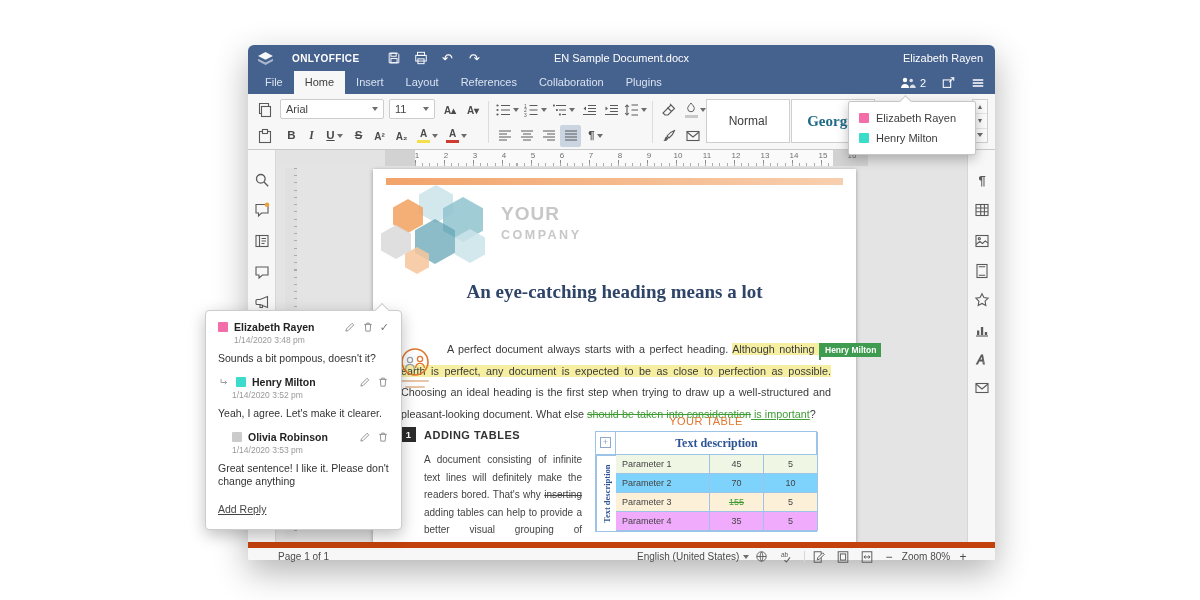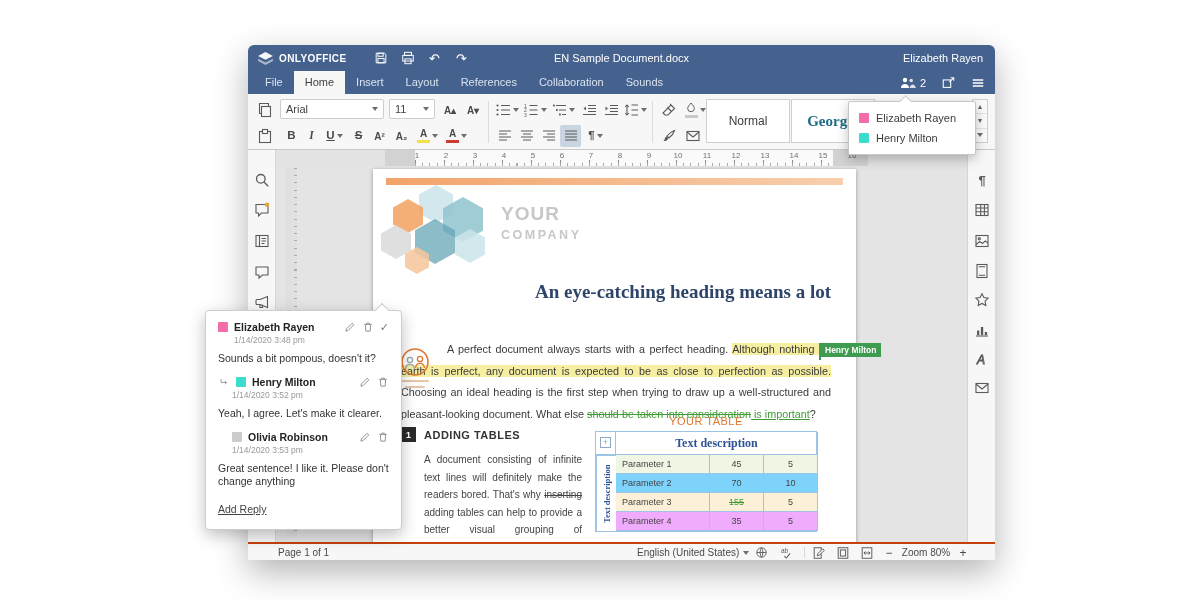--- a/index.html
+++ b/index.html
@@ -3,21 +3,21 @@
 <meta charset="utf-8">
 <style>
 *{margin:0;padding:0;box-sizing:border-box}
 html,body{width:1200px;height:600px;overflow:hidden}
 body{font-family:"Liberation Sans",sans-serif;background:#fff;position:relative}
 svg{display:block}
 .window{position:absolute;left:248px;top:45px;width:747px;height:515px;background:#F7F7F7;border-radius:6px 6px 2px 2px;box-shadow:0 12px 34px rgba(0,0,0,.3)}
 
 .titlebar{position:absolute;left:0;top:0;right:0;height:26px;background:#45618E;border-radius:6px 6px 0 0;color:#fff}
 .tb-left{position:absolute;left:10px;top:0;height:26px;display:flex;align-items:center;gap:9px}
-.logo{display:flex;align-items:center;gap:6px;font-size:10px;font-weight:bold;letter-spacing:.4px;margin-right:16px}
+.logo{display:flex;align-items:center;gap:19px;font-size:10px;font-weight:bold;letter-spacing:.4px;margin-right:16px}
 .tbtn{display:flex;align-items:center;justify-content:center;width:18px;height:20px;font-size:13px;color:#fff;cursor:pointer}
 .tb-title{position:absolute;left:50%;top:0;transform:translateX(-50%);line-height:26px;font-size:11px;white-space:nowrap}
 .tb-user{position:absolute;right:12px;top:0;line-height:26px;font-size:11px}
 
 .menubar{position:absolute;left:0;top:26px;right:0;height:23px;background:#45618E;display:flex;padding-left:6px}
 .mtab{padding:0 11px;line-height:23px;font-size:11px;color:#D9E3F0;cursor:pointer}
 .mtab.active{background:#F7F7F7;color:#3D3D3D}
 .mb-right{position:absolute;right:10px;top:0;height:23px;display:flex;align-items:center;gap:15px}
 .mb-btn{display:flex;align-items:center;gap:4px;color:#fff;font-size:11px;cursor:pointer}
 
@@ -65,21 +65,21 @@
 .hexwrap{position:absolute;left:8px;top:16px;width:128px;height:90px}
 .hex{position:absolute;display:block;clip-path:polygon(50% 0%,100% 25%,100% 75%,50% 100%,0% 75%,0% 25%);opacity:.85}
 .company{position:absolute;left:128px;top:34px;color:#C7C7C7;font-weight:bold}
 .company .l1{font-size:19px;letter-spacing:1px}
 .company .l2{font-size:12.5px;letter-spacing:2.5px;margin-top:3px}
 .ctable{position:absolute;left:233px;top:34px;width:228px;border-collapse:collapse}
 .ctable td{border:1px solid #CFE0EE;vertical-align:top;padding:2px 4px}
 .ctable .ch{font-size:6.5px;font-weight:bold;color:#8C9BA5;letter-spacing:.4px}
 .ctable .cb{font-size:7.5px;line-height:10px;height:32px}
 .corange{color:#C9845A}.cgray{color:#8A8A8A}.ulink{text-decoration:underline}
-.dheading{position:absolute;left:25px;top:112px;width:433px;text-align:right;font-family:"Liberation Serif",serif;font-weight:bold;font-size:19px;color:#2E4468}
+.dheading{position:absolute;left:25px;top:112px;width:433px;text-align:center;font-family:"Liberation Serif",serif;font-weight:bold;font-size:19px;color:#2E4468}
 .dsub{position:absolute;left:150px;top:148px;width:310px;text-align:center;font-family:"Liberation Serif",serif;font-style:italic;font-weight:bold;font-size:12px;color:#E0762F}
 .dpara{position:absolute;left:28px;top:170px;width:430px;font-size:10.8px;line-height:21.5px;color:#3A3A3A;text-align:justify;text-indent:46px}
 .hl{background:#F6EFA2}
 .del{color:#3F9C35;text-decoration:line-through}
 .ins{color:#3F9C35;text-decoration:underline}
 .cursor-flag{position:absolute;left:447px;top:174px;background:#3E9B4F;color:#fff;font-size:8.5px;font-weight:bold;padding:2px 5px;white-space:nowrap;z-index:5}
 .cursor-flag:before{content:"";position:absolute;left:-1px;top:0;width:2px;height:17px;background:#3E9B4F}
 .marg-ico{position:absolute;left:24px;top:176px}
 .secnum{position:absolute;left:28px;top:258px;width:15px;height:15px;background:#2B2B2B;color:#fff;font-size:9.5px;font-weight:bold;text-align:center;line-height:15px}
 .sectitle{position:absolute;left:51px;top:260px;font-size:11px;font-weight:bold;letter-spacing:.5px;color:#333}
@@ -101,21 +101,21 @@
 .chead{display:flex;align-items:center;gap:6px}
 .cname{font-size:10.5px;font-weight:bold;color:#222;flex:1;white-space:nowrap}
 .cact{display:flex;align-items:center;gap:6px;color:#8a8a8a}
 .cact .ck{font-size:11px;color:#777;cursor:pointer;line-height:1}
 .cdate{font-size:8.5px;color:#999;margin:2px 0 0 16px}
 .ctext{font-size:10.5px;line-height:13px;color:#333;margin:7px 0 11px}
 .cindent{margin-left:14px}
 .addreply{font-size:10.5px;color:#444;text-decoration:underline;cursor:pointer;display:inline-block;margin-top:1px}
 .aico{cursor:pointer}
 
-.statusbar{position:absolute;left:0;right:0;bottom:0;height:18px;background:#F7F7F7;border-top:2px solid #c2410c;border-radius:0 0 2px 2px;font-size:10px;color:#4a4a4a}
+.statusbar{position:absolute;left:0;right:0;bottom:0;height:18px;background:#F7F7F7;border-top:6px solid #c2410c;border-radius:0 0 2px 2px;font-size:10px;color:#4a4a4a}
 .sb{position:absolute;top:0;height:17px;display:flex;align-items:center;gap:4px;cursor:pointer}
 .sbsep{position:absolute;top:3px;width:1px;height:11px;background:#D8D8D8}
 .zoomlab{justify-content:center;width:56px}
 </style>
 </head>
 <body>
 
 <div class="window">
 
   <div class="titlebar">
@@ -152,21 +152,21 @@
     <div class="tb-user">Elizabeth Rayen</div>
   </div>
 
   <div class="menubar">
     <span class="mtab">File</span>
     <span class="mtab active">Home</span>
     <span class="mtab">Insert</span>
     <span class="mtab">Layout</span>
     <span class="mtab">References</span>
     <span class="mtab">Collaboration</span>
-    <span class="mtab">Sounds</span>
+    <span class="mtab">Plugins</span>
     <div class="mb-right">
       <span class="mb-btn">
         <svg width="16" height="14" viewBox="0 0 16 14" fill="#fff">
             <circle cx="5" cy="4" r="2.2"></circle>
             <path d="M1 12c0-2.5 1.8-4 4-4s4 1.5 4 4z"></path>
             <circle cx="11.2" cy="4.5" r="1.8" opacity=".8"></circle>
             <path d="M9.6 12c.2-2.2 1.6-3.5 3.2-3.5 1.4 0 2.7 1.2 3 3.5z" opacity=".8"></path>
           </svg>
         <span>2</span>
       </span>

